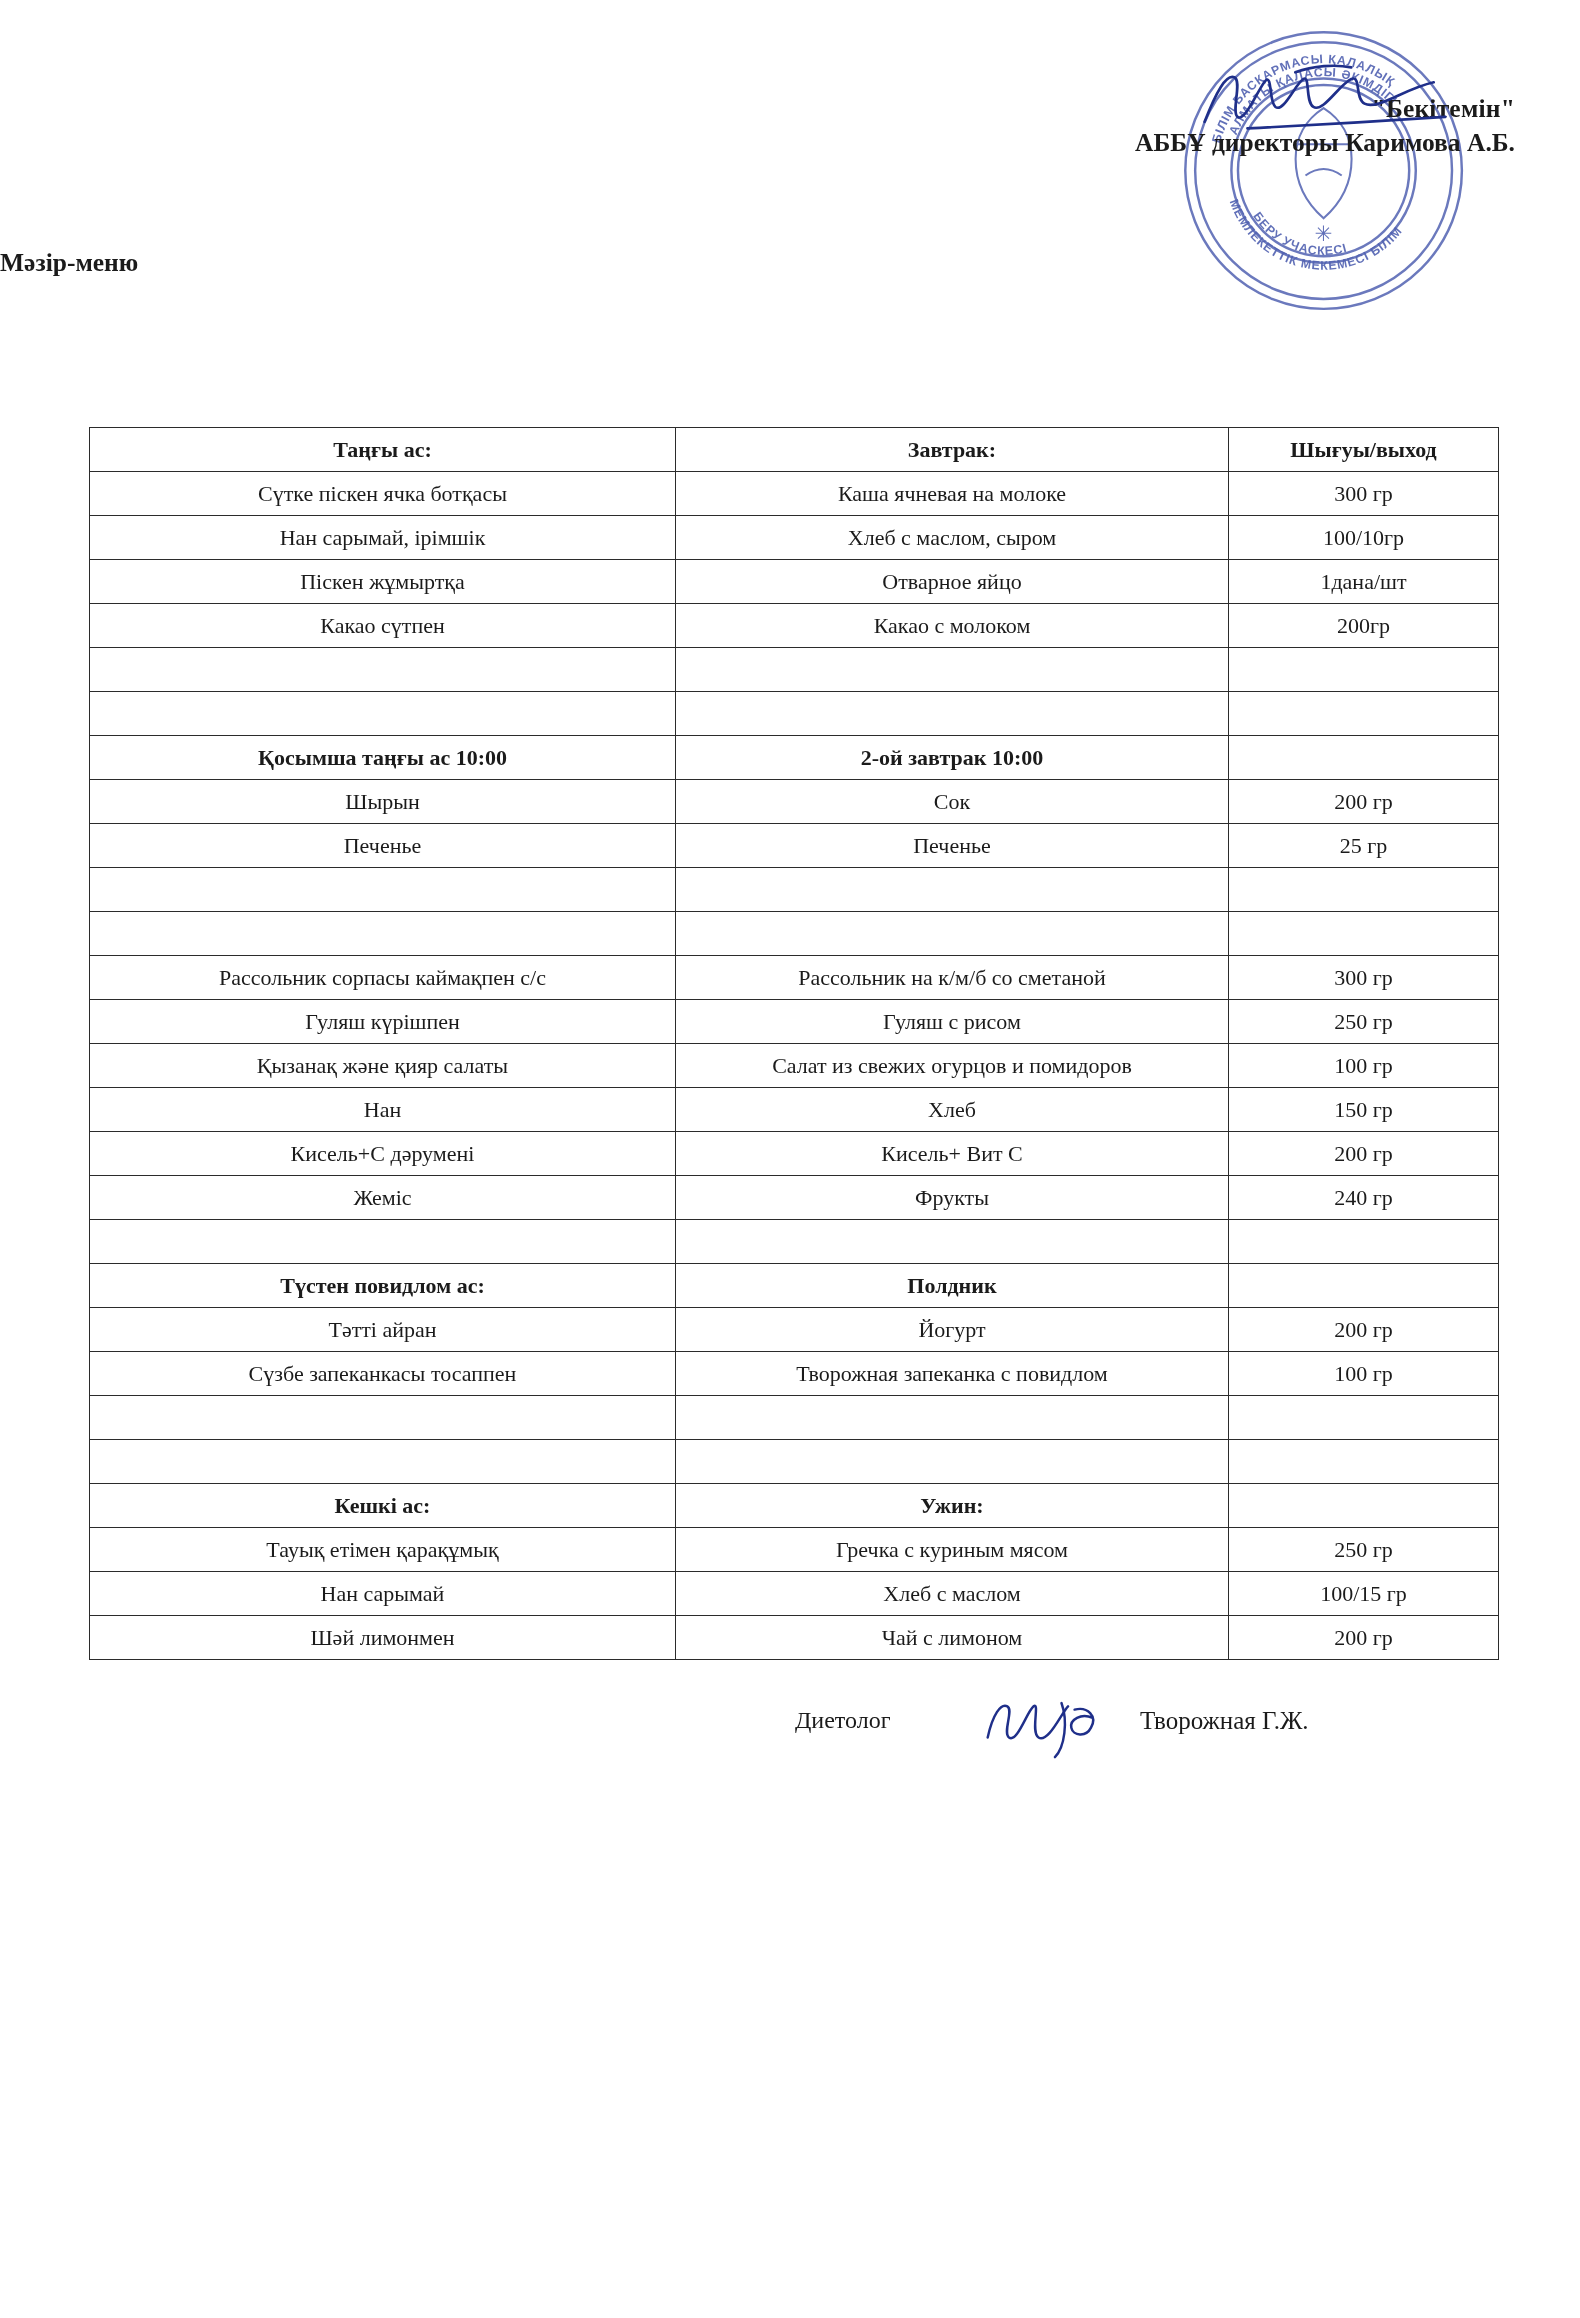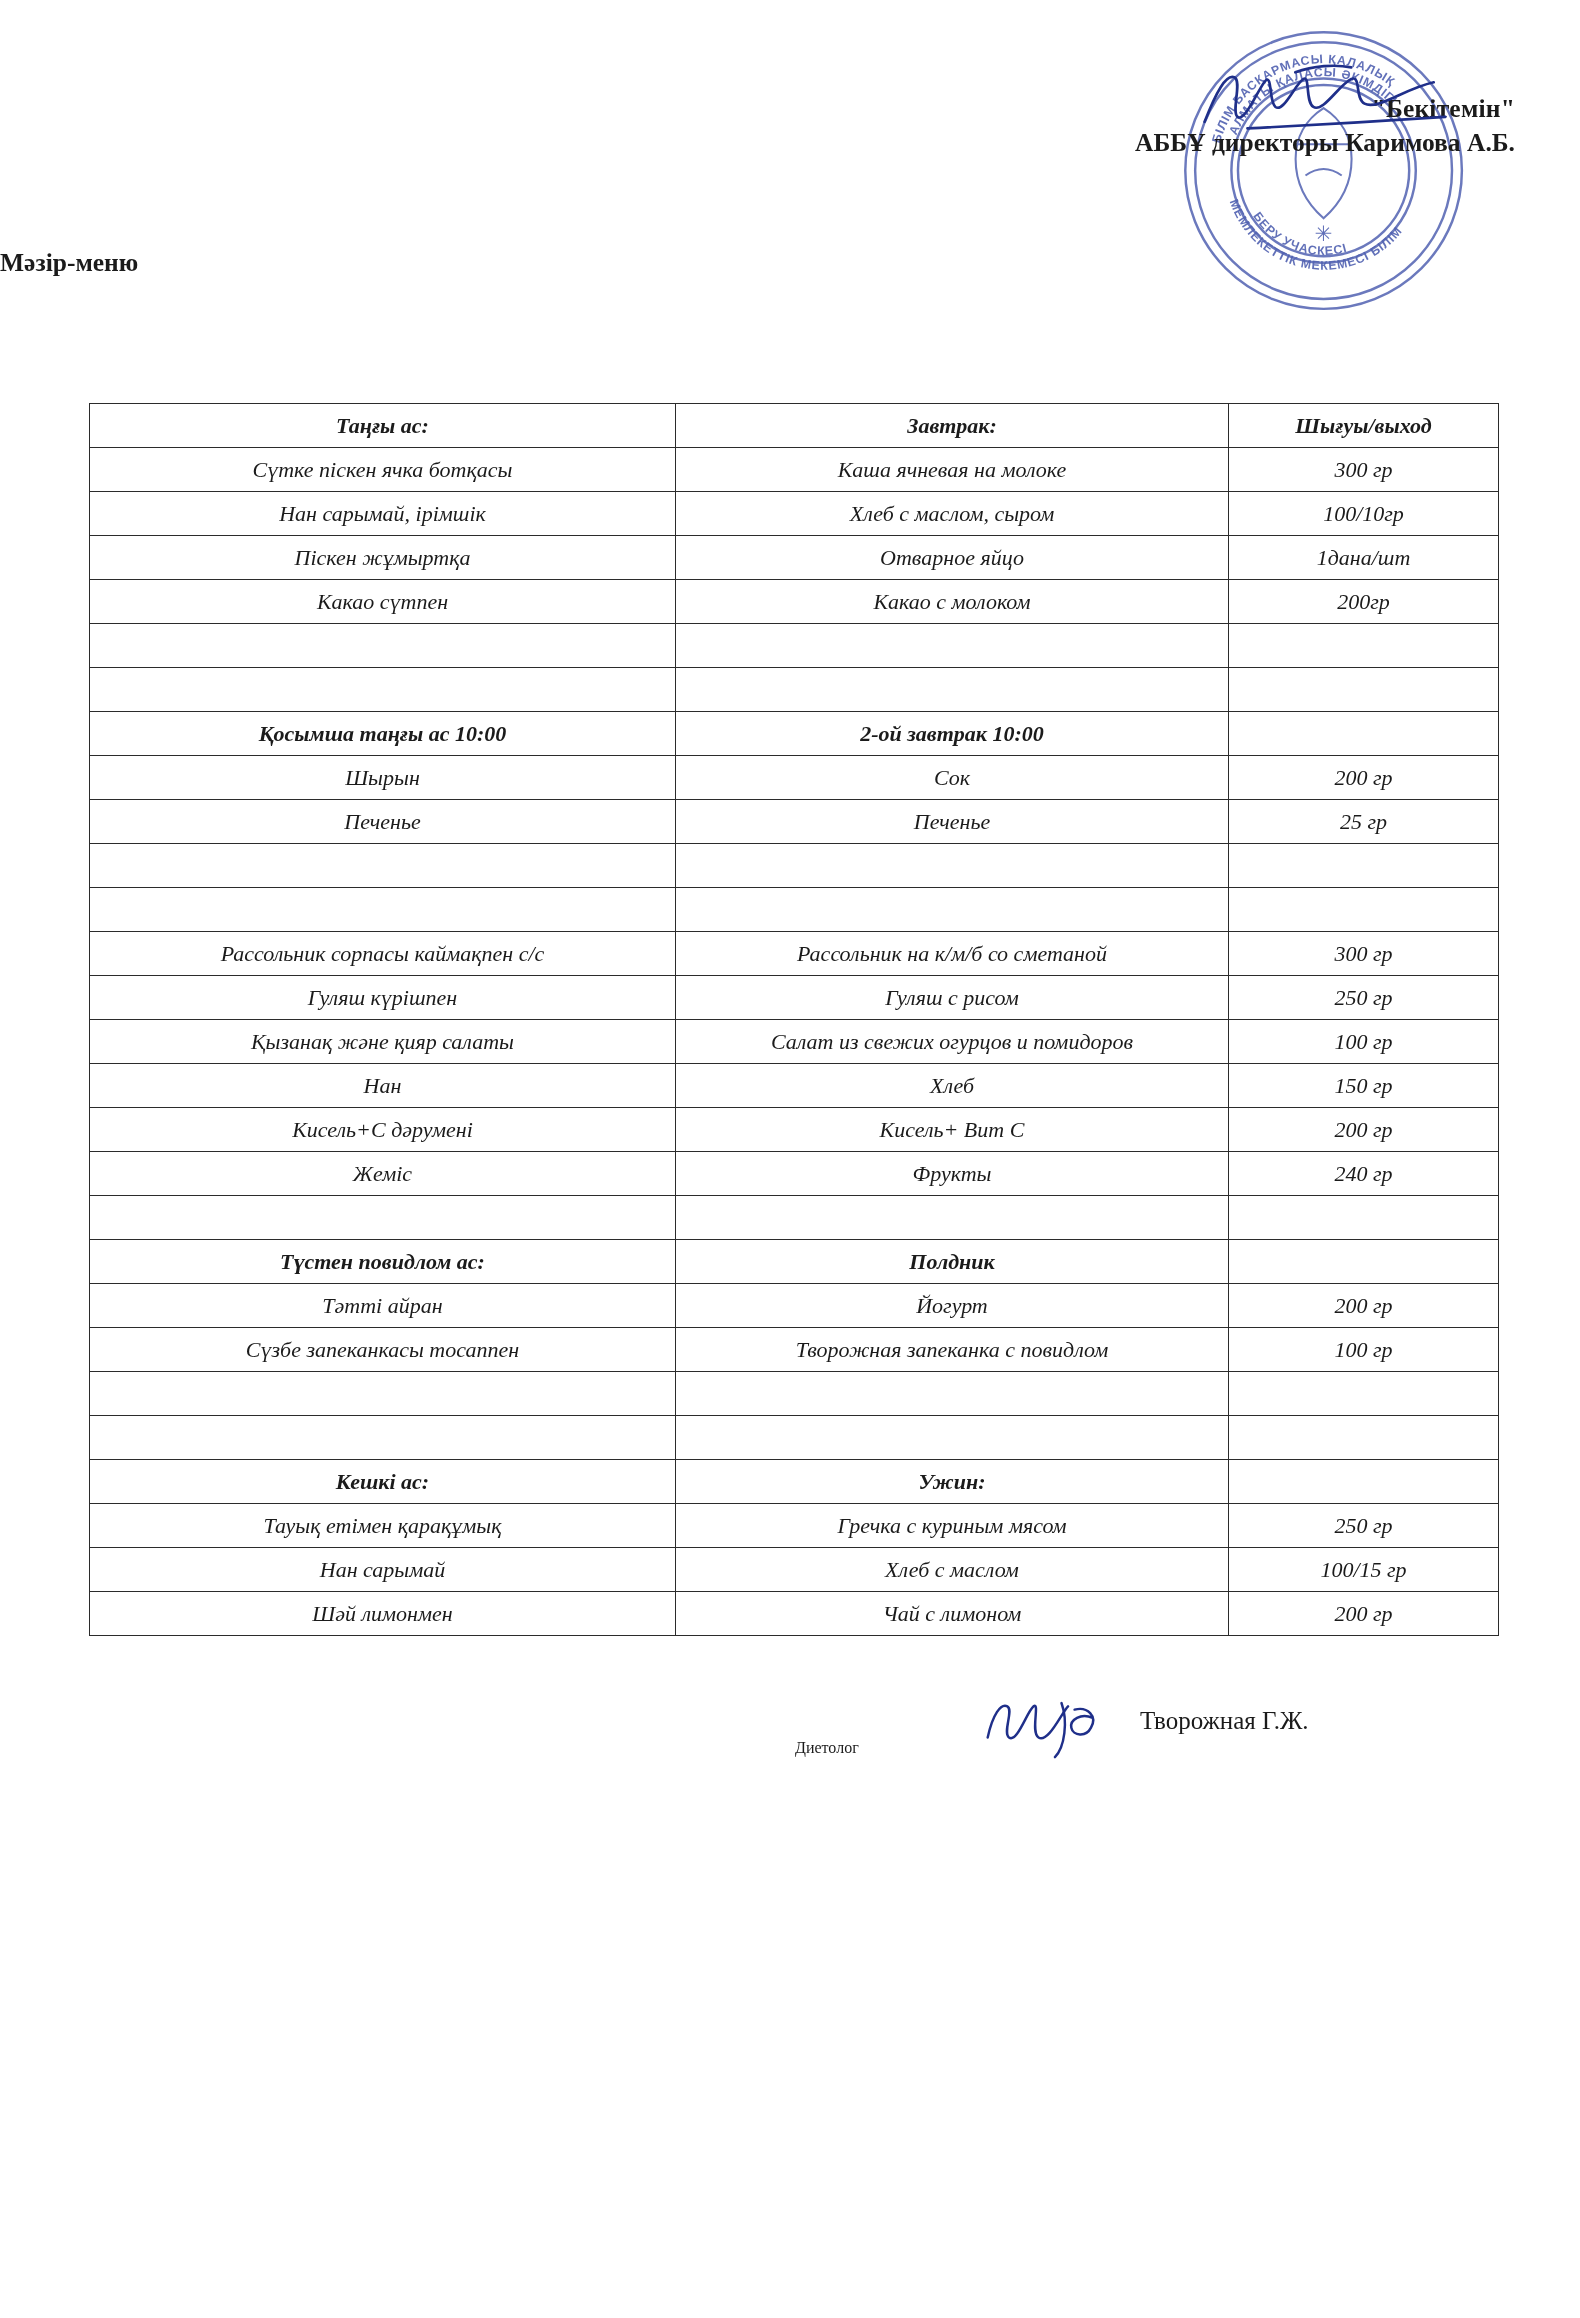--- a/index.html
+++ b/index.html
@@ -68,27 +68,26 @@
     text-align: left;
     font-weight: bold;
     font-size: 25.5px;
     line-height: 1.45;
     z-index: 2;
   }
 
   
   .menu-table {
     position: absolute;
-    top: 403px;
+    top: 427px;
     left: 89px;
     width: 1410px;
     border-collapse: collapse;
     table-layout: fixed;
     font-size: 22px;
-    font-style: italic;
   }
   .menu-table col.c1 { width: 586px; }
   .menu-table col.c2 { width: 553px; }
   .menu-table col.c3 { width: 270px; }
 
   .menu-table td {
     border: 0.8px solid #2b2b2b;
     height: 43px;
     padding: 0 5px;
     text-align: center;
@@ -116,22 +115,21 @@
     top: 1692px;
     left: 0;
     width: 1581px;
     height: 74px;
     z-index: 2;
   }
   .footer .lbl {
     position: absolute;
     left: 795px;
     top: 15px;
-    font-size: 16px;
-    margin-top: 32px;
+    font-size: 24px;
   }
   .footer .name {
     position: absolute;
     left: 1140px;
     top: 15px;
     font-size: 25px;
   }
   .sig-dietolog {
     position: absolute;
     left: 976px;

